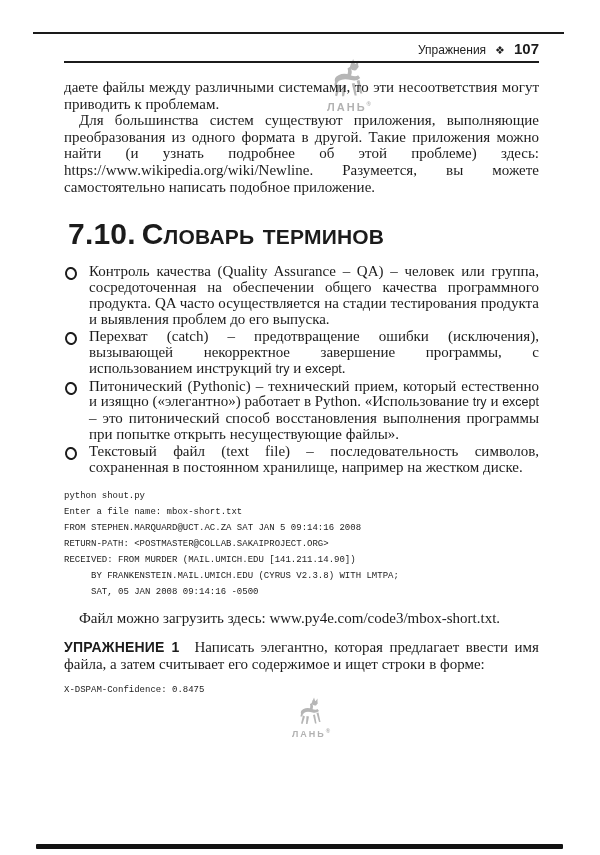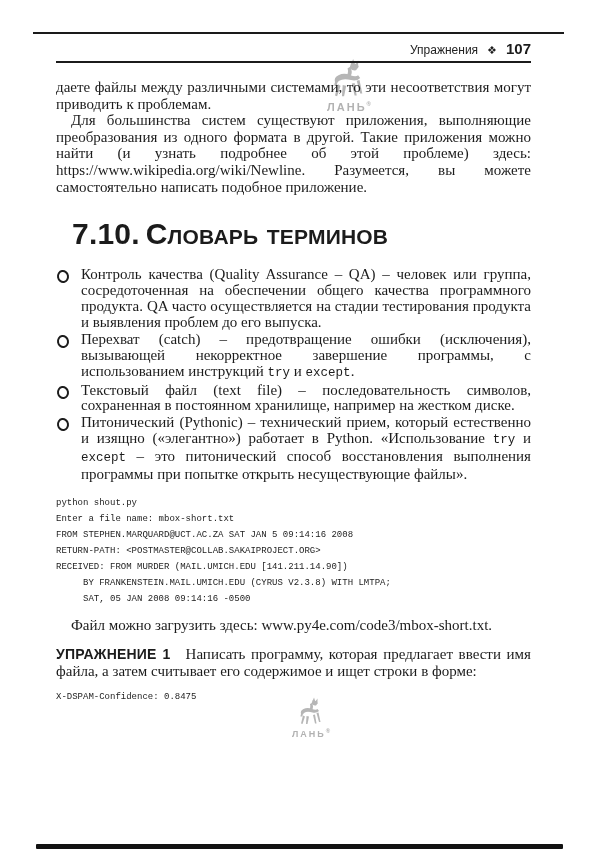--- a/index.html
+++ b/index.html
@@ -14,54 +14,54 @@
   .watermark{position:absolute;z-index:0;color:#b6b6b6;text-align:center;}
   .wm-top{left:318px;top:57px;width:62px;}
   .wm-bottom{left:286px;top:696px;width:50px;}
   .wm-top svg{width:44px;height:42px;display:block;margin:0 auto;}
   .wm-bottom svg{width:32px;height:30px;display:block;margin:0 auto;}
   .wm-text{font-family:"Liberation Sans", sans-serif;font-weight:bold;color:#b2b2b2;letter-spacing:2px;line-height:1;}
   .wm-top .wm-text{font-size:11px;margin-top:2px;}
   .wm-bottom .wm-text{font-size:9px;margin-top:2px;}
   .reg{font-size:6px;vertical-align:super;letter-spacing:0;}
 
-  .content{position:absolute;left:56px;top:0;width:475px;z-index:1;}
+  .content{position:absolute;left:64px;top:0;width:475px;z-index:1;}
 
   .running-header{
     margin-top:42px;padding-bottom:4px;border-bottom:2px solid #1b1b1b;
     display:flex;justify-content:flex-end;align-items:baseline;gap:9px;
     font-family:"Liberation Sans", sans-serif;line-height:14px;
   }
   .rh-sec{font-size:12px;color:#222;}
   .rh-glyph{font-size:11px;}
   .rh-num{font-size:15px;font-weight:bold;}
 
   p{margin:0;text-align:justify;font-size:15px;line-height:16.6px;overflow-wrap:break-word;}
   .p1{margin-top:16px;}
   .indent{text-indent:15px;}
 
   .section-heading{
     font-family:"Liberation Sans", sans-serif;font-weight:bold;font-size:30px;
-    margin:16px;line-height:34px;letter-spacing:0.2px;color:#1b1b1b;
+    margin:4px;line-height:34px;letter-spacing:0.2px;color:#1b1b1b;
   }
   .h-glossary{margin-top:22px;}
   .h-ex{margin-top:21px;}
   .sc{font-variant:small-caps;margin-left:6px;}
 
   ul.glossary{list-style:none;margin:13px 0 0 0;padding:0;}
   ul.glossary li{
     position:relative;padding-left:25px;margin-bottom:1px;
     text-align:justify;font-size:15px;line-height:15.9px;overflow-wrap:break-word;
   }
   .bullet{
     position:absolute;left:1px;top:3px;width:8px;height:9px;
     border:2px solid #1c1c1c;border-left-width:2.5px;border-radius:50%;
     transform:rotate(-10deg);
   }
-  .mono{font-family:Liberation Mono, monospace;font-size:12.5px;}
+  .mono{font-family:Liberation Sans, sans-serif;font-size:12.5px;}
 
   .ex-p{margin-top:13px;line-height:17px;}
   .ex2{margin-top:12px;}
   .ex-label{
     font-family:"Liberation Sans", sans-serif;font-weight:bold;font-size:14px;
     margin-right:15px;letter-spacing:0.2px;
   }
   pre.code{
     font-family:"Liberation Mono", monospace;font-size:9px;line-height:16px;
     margin:12px 0 0 0;white-space:pre;color:#222;
@@ -115,35 +115,35 @@
   <p class="p1">даете файлы между различными системами, то эти несоответствия могут приводить к проблемам.</p>
   <p class="indent">Для большинства систем существуют приложения, выполняющие преобразования из одного формата в другой. Такие приложения можно найти (и узнать подробнее об этой проблеме) здесь: https://www.wikipedia.org/wiki/Newline. Разумеется, вы можете самостоятельно написать подобное приложение.</p>
 
   <h2 class="section-heading h-glossary">
     <span class="sec-num">7.10.</span><span class="sc">Словарь терминов</span>
   </h2>
 
   <ul class="glossary">
       <li><span class="bullet"></span><span>Контроль качества (Quality Assurance – QA) – человек или группа, сосредоточенная на обеспечении общего качества программного продукта. QA часто осуществляется на стадии тестирования продукта и выявления проблем до его выпуска.</span></li>
       <li><span class="bullet"></span><span>Перехват (catch) – предотвращение ошибки (исключения), вызывающей некорректное завершение программы, с использованием инструкций </span><span class="mono">try</span><span> и </span><span class="mono">except</span><span>.</span></li>
+      <li><span class="bullet"></span><span>Питонический (Pythonic) – технический прием, который естественно и изящно («элегантно») работает в Python. «Использование </span><span class="mono">try</span><span> и </span><span class="mono">except</span><span> – это питонический способ восстановления выполнения программы при попытке открыть несуществующие файлы».</span></li>
       <li><span class="bullet"></span><span>Текстовый файл (text file) – последовательность символов, сохраненная в постоянном хранилище, например на жестком диске.</span></li>
-      <li><span class="bullet"></span><span>Питонический (Pythonic) – технический прием, который естественно и изящно («элегантно») работает в Python. «Использование </span><span class="mono">try</span><span> и </span><span class="mono">except</span><span> – это питонический способ восстановления выполнения программы при попытке открыть несуществующие файлы».</span></li>
     </ul>
 
 
 
   <pre class="code">python shout.py
 Enter a file name: mbox-short.txt
 FROM STEPHEN.MARQUARD@UCT.AC.ZA SAT JAN 5 09:14:16 2008
 RETURN-PATH: &lt;POSTMASTER@COLLAB.SAKAIPROJECT.ORG&gt;
 RECEIVED: FROM MURDER (MAIL.UMICH.EDU [141.211.14.90])
      BY FRANKENSTEIN.MAIL.UMICH.EDU (CYRUS V2.3.8) WITH LMTPA;
      SAT, 05 JAN 2008 09:14:16 -0500</pre>
 
   <p class="indent dl">Файл можно загрузить здесь: www.py4e.com/code3/mbox-short.txt.</p>
 
-  <p class="ex-p ex2"><span class="ex-label">УПРАЖНЕНИЕ 1</span><span>Написать программу, которая предлагает ввести имя файла, а затем считывает его содержимое и ищет строки в форме:</span></p>
+  <p class="ex-p ex2"><span class="ex-label">УПРАЖНЕНИЕ 1</span><span>Написать элегантно, которая предлагает ввести имя файла, а затем считывает его содержимое и ищет строки в форме:</span></p>
 
   <pre class="code code-last">X-DSPAM-Confidence: 0.8475</pre>
 
 </div>
 
 <div class="page-bottom-edge"></div>
 
 </body></html>

